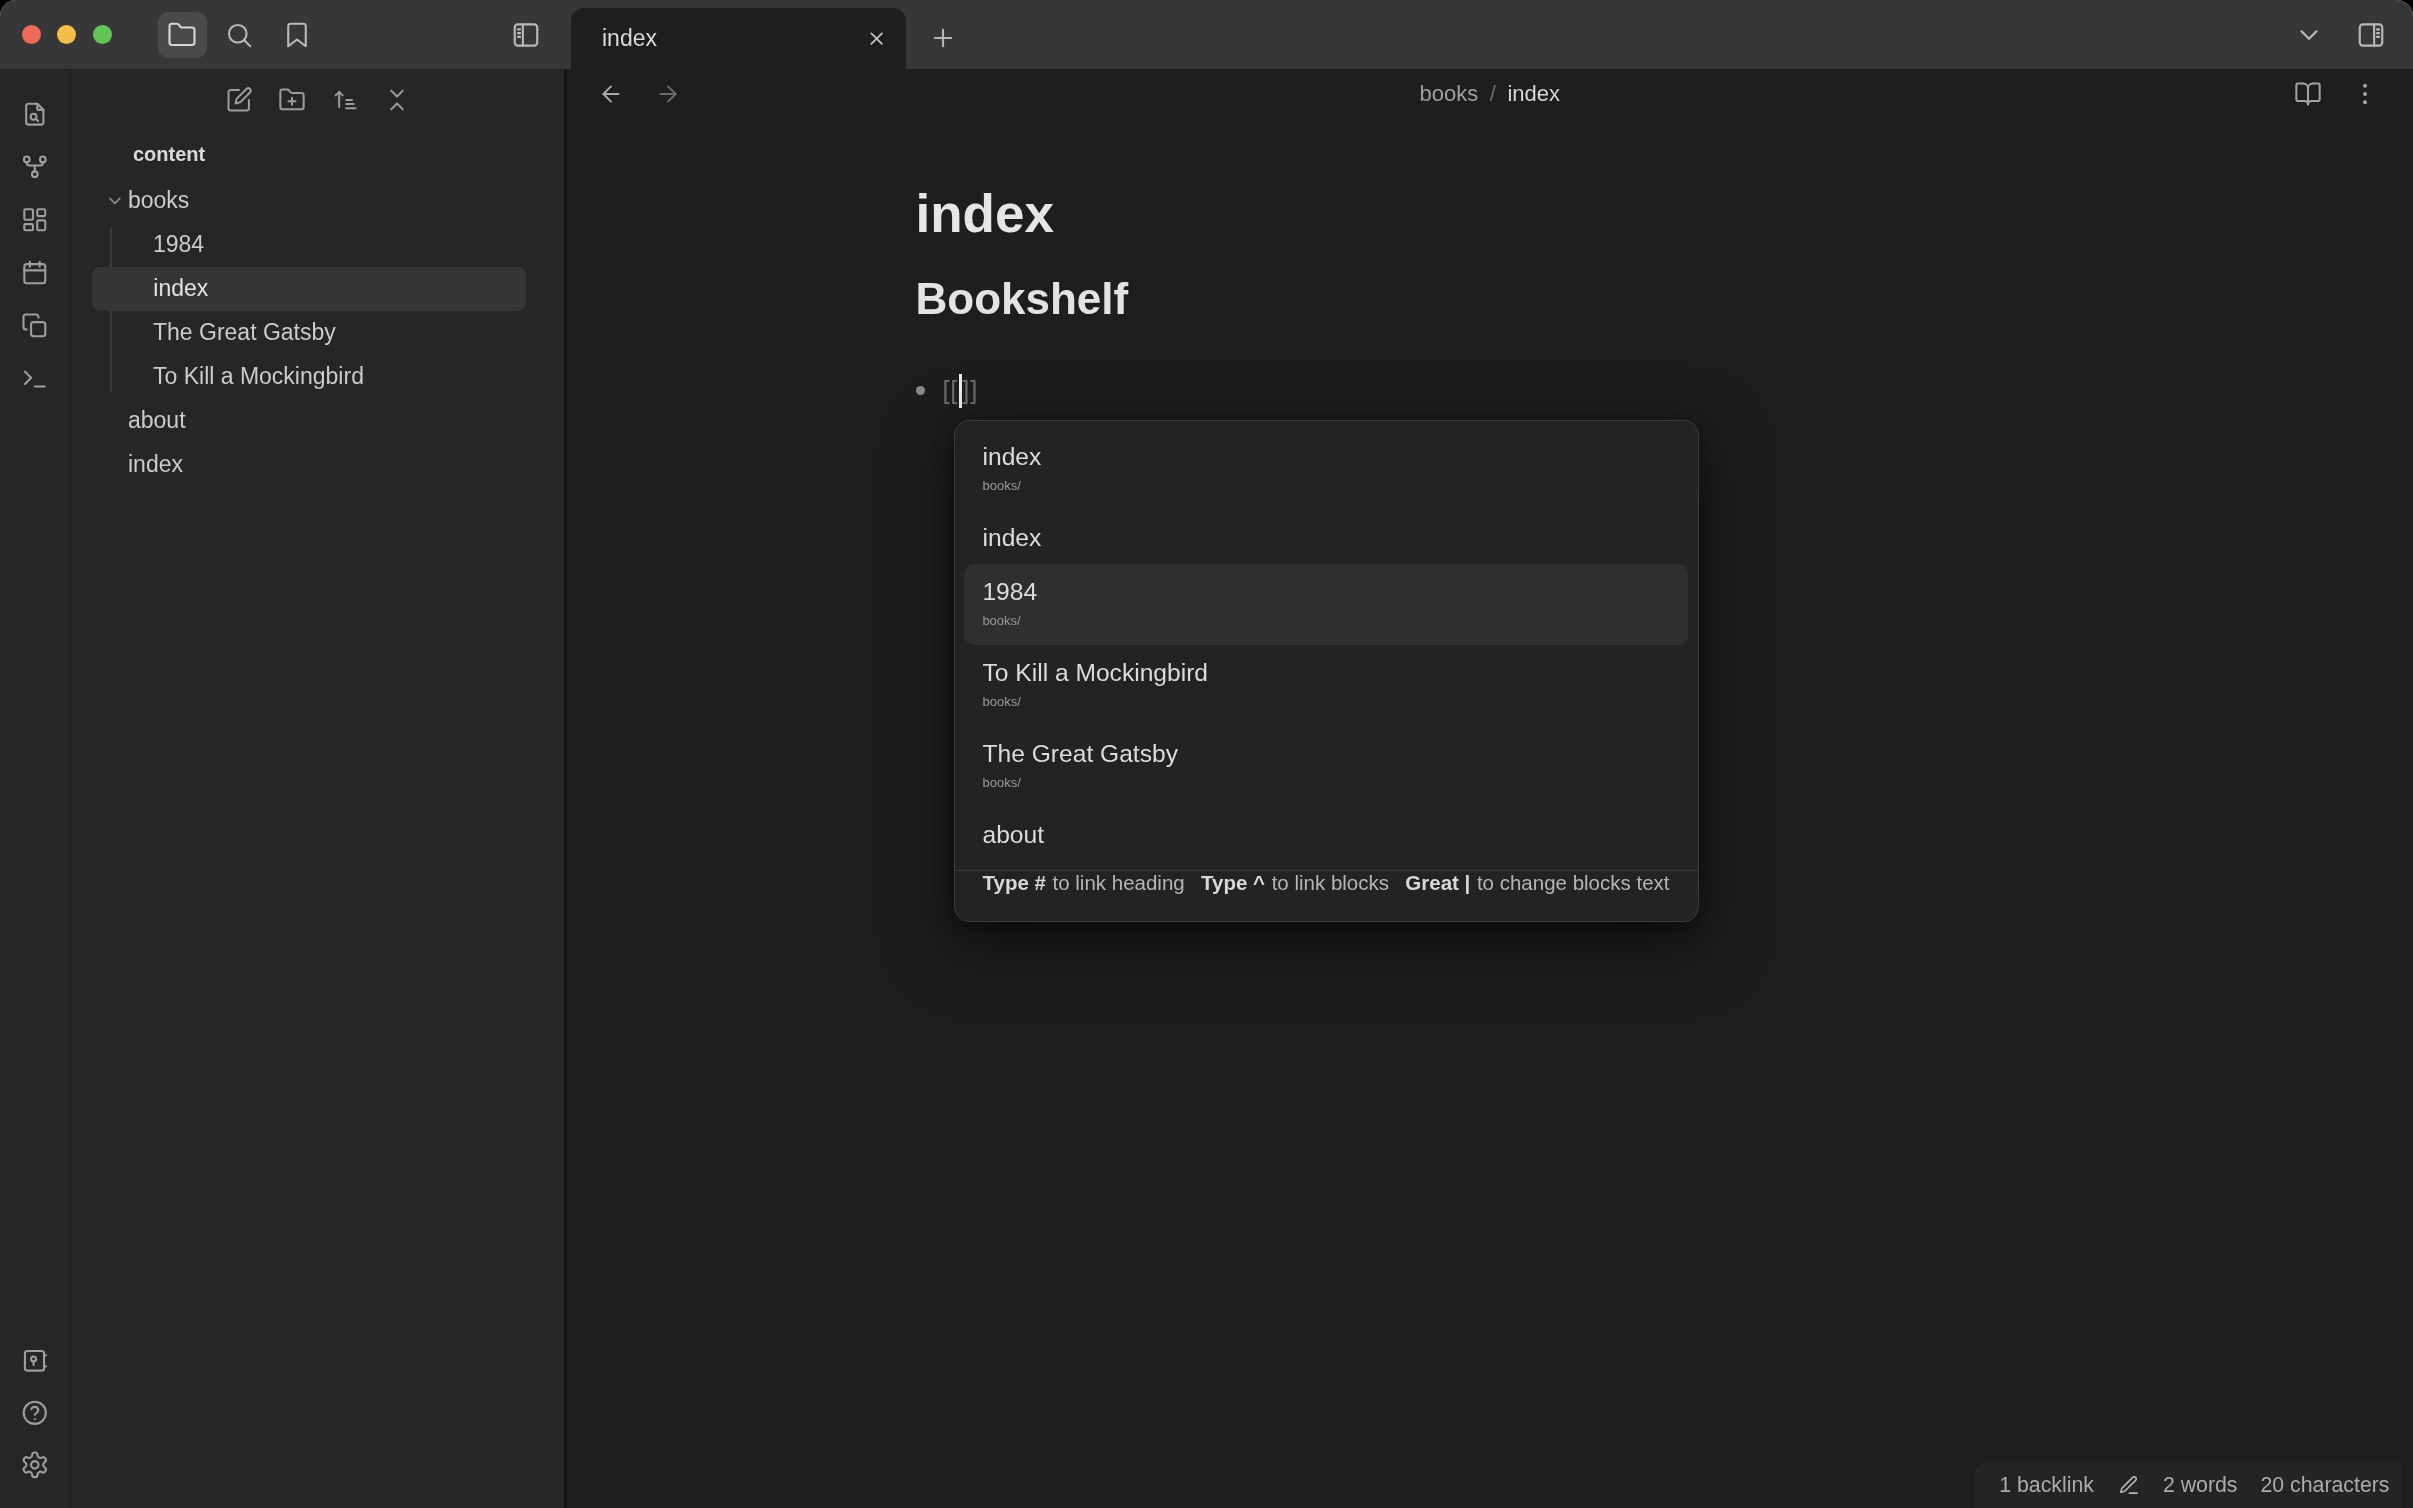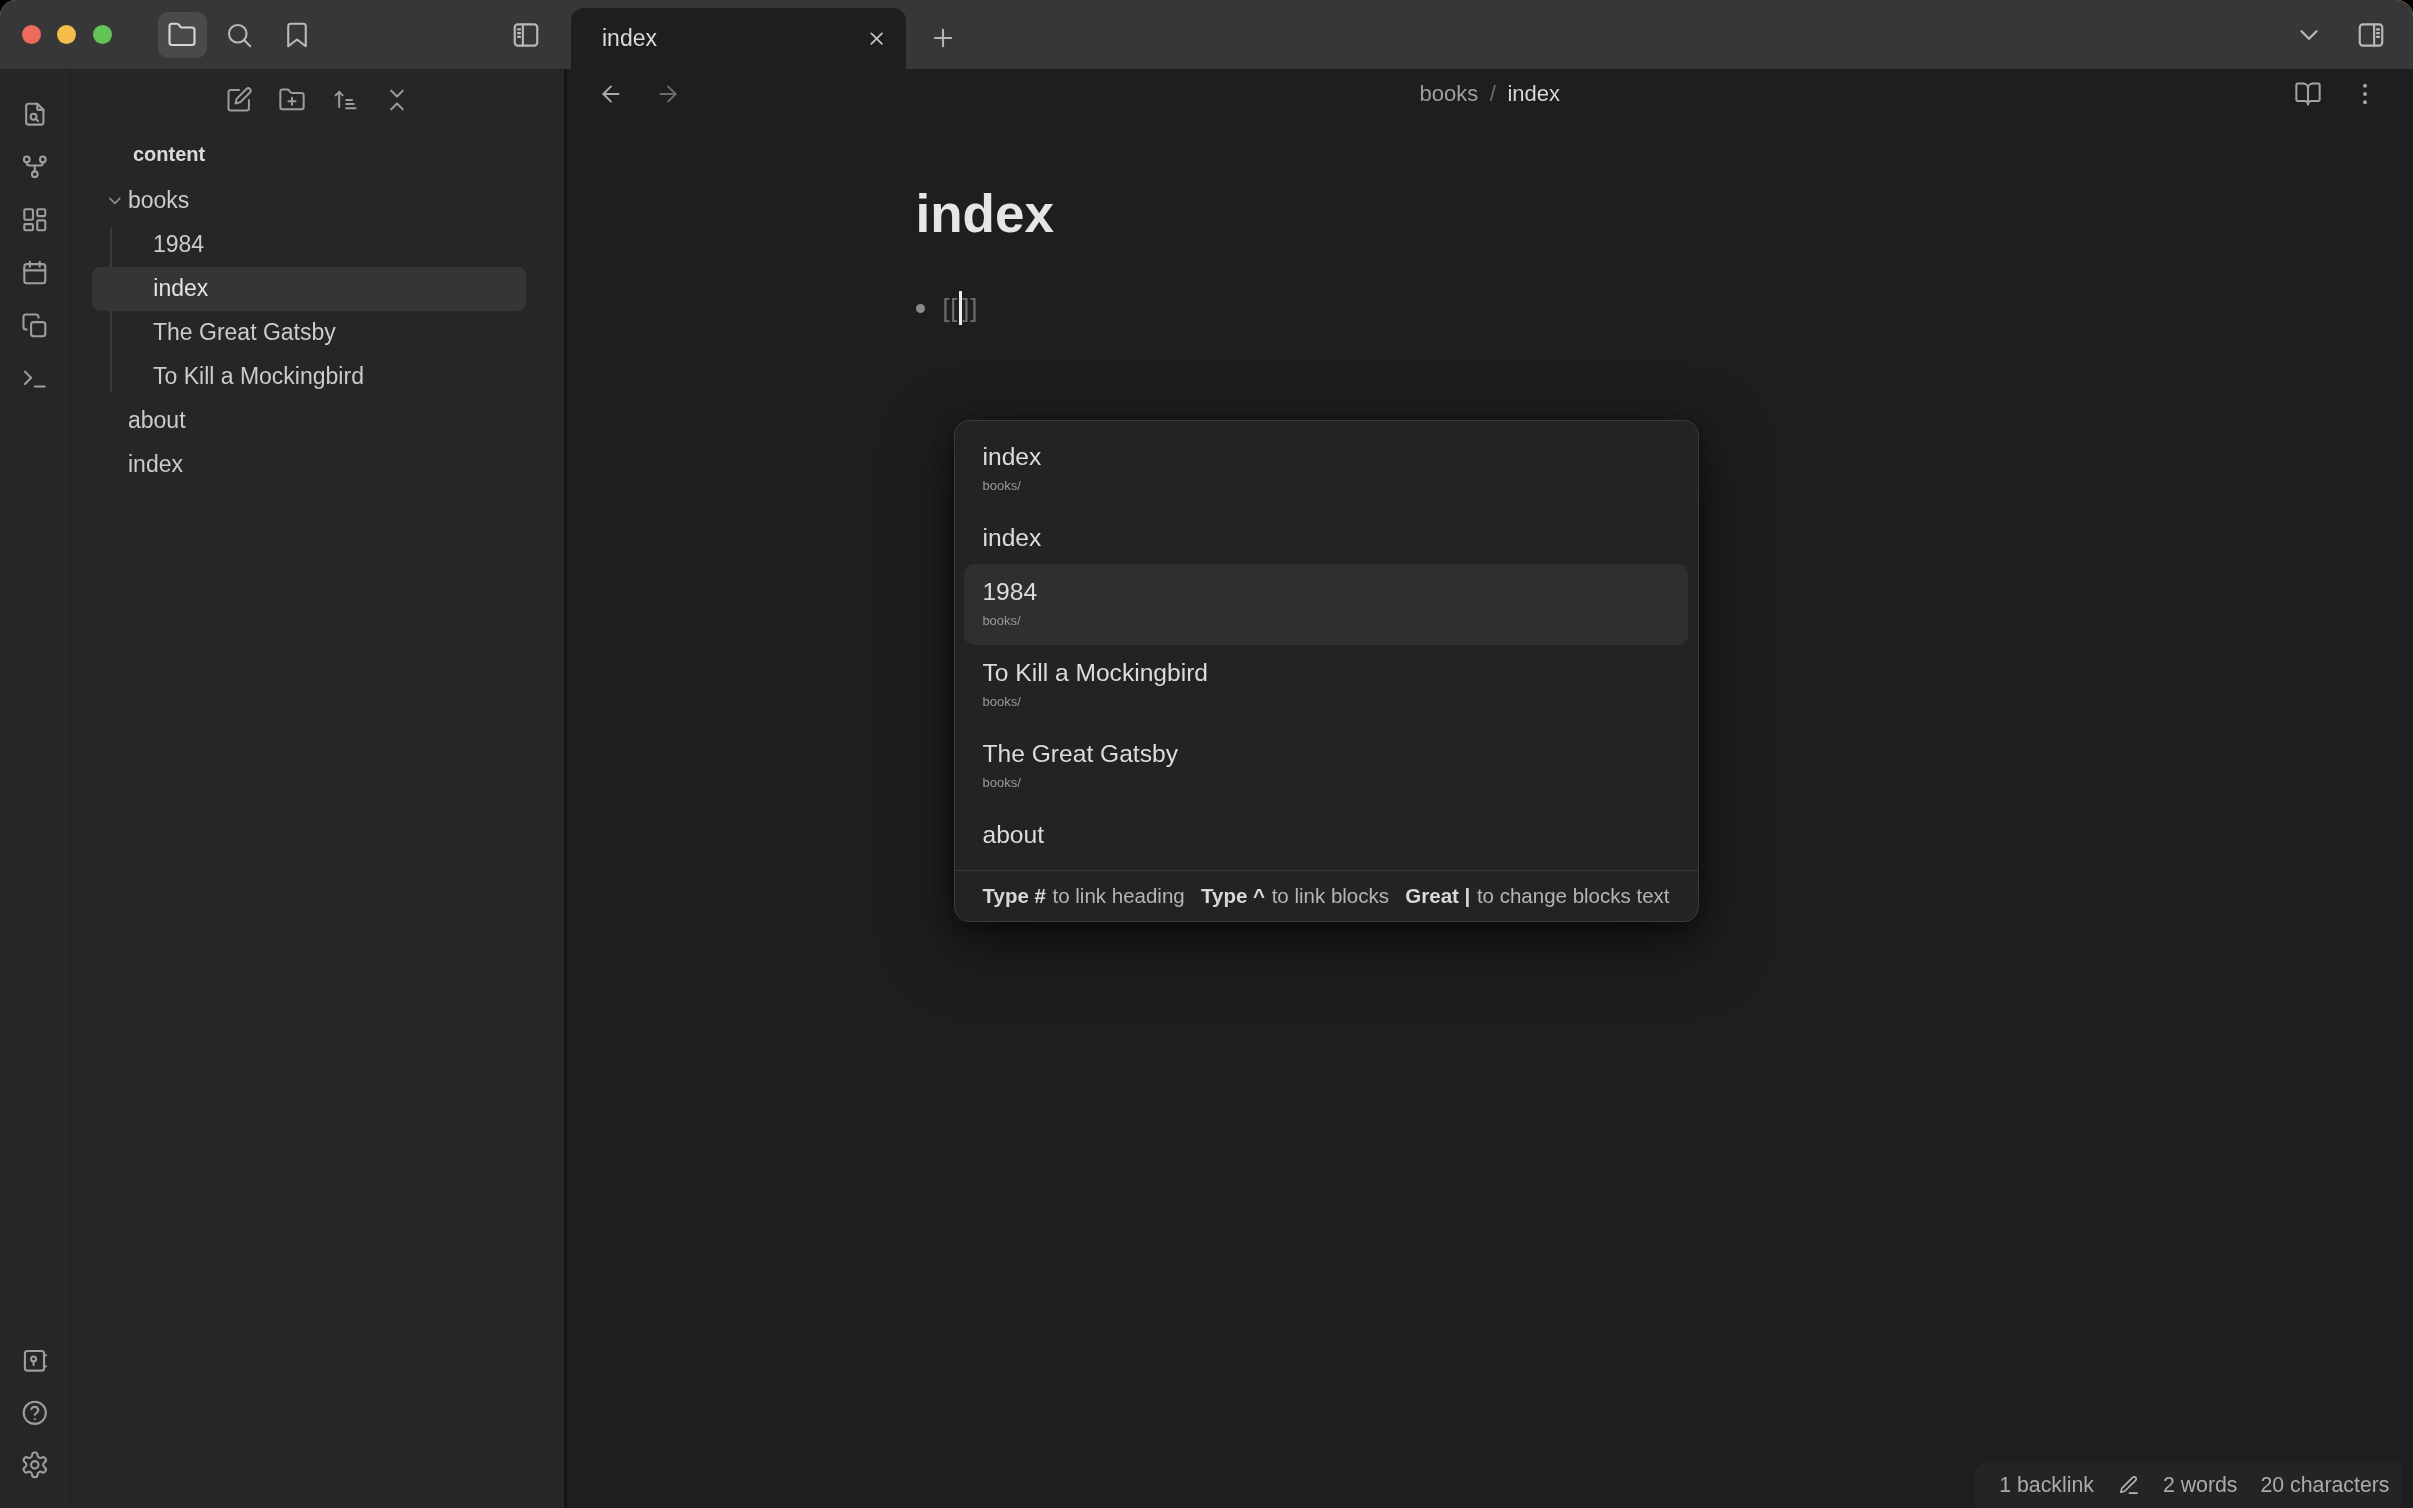--- a/index.html
+++ b/index.html
@@ -69,21 +69,21 @@
   .link-syntax{ font-size:25.4px; color:#6e6e6e; letter-spacing:0.8px; display:flex; align-items:center; }
   .caret{ width:2.5px; height:34px; background:#ececec; margin:0 0.8px; }
 
   
   .popup{ position:absolute; left:387px; top:351px; width:745px; background:#232323; border:1.6px solid #3b3b3b;
           border-radius:14.8px; box-shadow:0 21.3px 66px rgba(0,0,0,.55), 0 4.9px 19.7px rgba(0,0,0,.4); padding-top:8.2px; overflow:hidden; }
   .sg-item{ padding:11.5px 28px; }
   .sg-item.selected{ background:#2f2f2f; border-radius:9.9px; margin:0 9.9px; padding:11.5px 18px; }
   .sg-title{ font-size:24.6px; line-height:31px; color:#dcdcdc; }
   .sg-path{ font-size:13px; line-height:24.6px; color:#999999; margin-top:2.5px; }
-  .sg-footer{ margin-top:8.2px; border-top:1.6px solid #383838; height:51px; padding:0 28px; display:flex; align-items:center; justify-content:space-between; }
+  .sg-footer{ margin-top:8.2px; border-top:1.6px solid #383838; height:51px; padding:0 28px; display:flex; align-items:flex-start; justify-content:space-between; }
   .sg-hint{ font-size:20.5px; color:#b5b5b5; white-space:nowrap; }
   .sg-hint b{ color:#d8d8d8; font-weight:700; margin-right:6.6px; }
 
   
   .statusbar{ position:absolute; right:12px; bottom:0; height:45px; background:#242424; border-top-left-radius:11.5px;
               display:flex; align-items:center; gap:23px; padding:0 11.5px 0 24.6px; font-size:21.3px; color:#ababab; }
   .status-item{ display:flex; align-items:center; }
   .status-icon{ color:#b5b5b5; display:flex; } .status-icon svg{ width:23px; height:23px; }
 
   svg{ display:block; }
@@ -387,20 +387,21 @@
                   <circle cx="12" cy="12" r="1.7"></circle>
                   <circle cx="12" cy="19" r="1.7"></circle>
                 </svg>
               </span>
             </div>
         </div>
       </div>
 
       <div class="doc">
         <div class="doc-title">index</div>
+        <div class="doc-h1">Bookshelf</div>
         <div class="bullet-line">
           <span class="bullet-dot"></span>
           <span class="link-syntax">
             <span>[[</span>
             <span class="caret"></span>
             <span>]]</span>
           </span>
         </div>
       </div>
 

